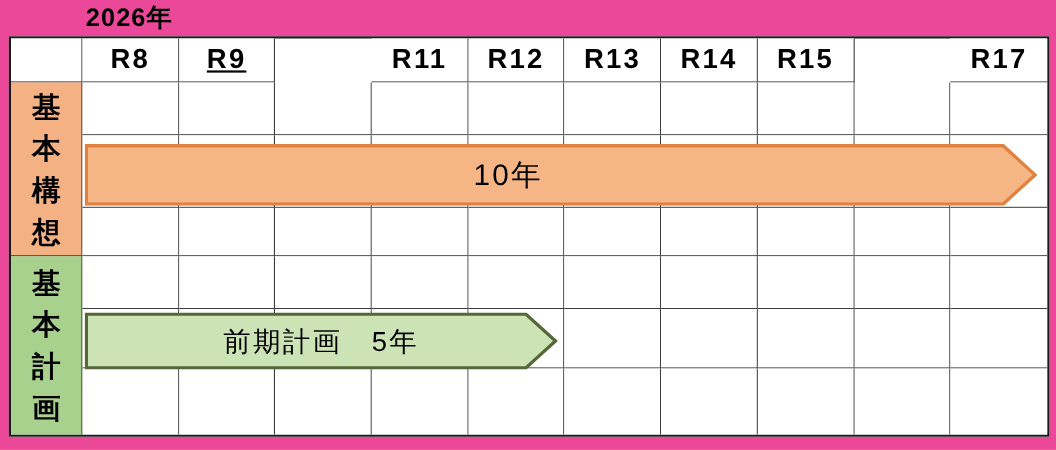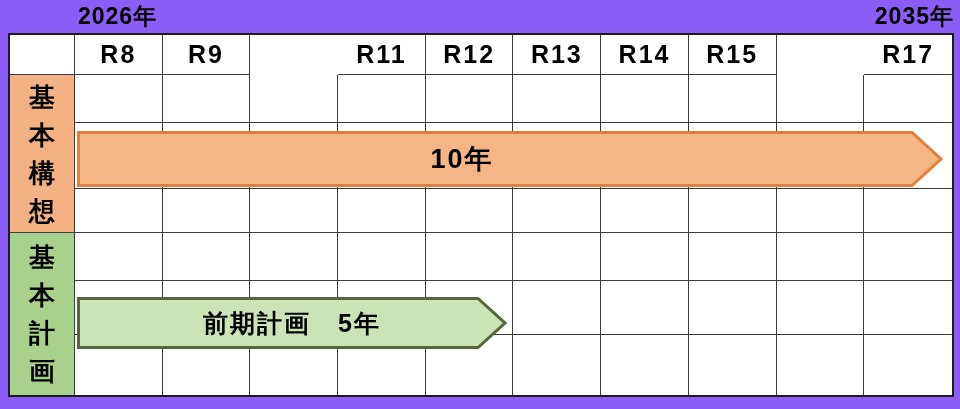--- a/index.html
+++ b/index.html
@@ -1,18 +1,18 @@
 <!DOCTYPE html>
 <html><head>
 <meta charset="utf-8">
 <style>
   * { margin:0; padding:0; box-sizing:content-box; }
   body { background:#ffffff; }
   .canvas {
-    position:relative; width:960px; height:409px; background:#8b5cf6;
+    position:relative; width:960px; height:409px; background:#ec4899;
     font-family:"Liberation Sans","DejaVu Sans",sans-serif; color:#000;
     overflow:hidden;
   }
   .year {
     position:absolute; top:1px; font-size:23px; font-weight:700; letter-spacing:1px;
   }
   .year.start { left:78px; }
   .year.end   { right:6px; }
   .grid {
     position:absolute; left:8px; top:33px; width:942px; height:360px;
@@ -29,39 +29,38 @@
     font-size:25px; font-weight:700; letter-spacing:2px;
   }
   .lab {
     display:flex; flex-direction:column; align-items:center; justify-content:center;
     font-size:26px; font-weight:700; line-height:38px;
   }
   .arrow { position:absolute; }
   .arrow svg { display:block; width:100%; height:100%; }
   .arrow-label {
     position:absolute; inset:0; display:flex; align-items:center; justify-content:center;
-    font-weight:700; letter-spacing:2px; white-space:pre;
+    font-weight:400; letter-spacing:2px; white-space:pre;
   }
   #arrow-concept { left:77px;  top:131px; width:866px; height:56px; font-size:27px; }
-  #arrow-early   { left:77px;  top:284px; width:430px; height:52px; font-size:25px;margin-top:13px; }
+  #arrow-early   { left:77px;  top:284px; width:430px; height:52px; font-size:25px; }
   #arrow-late    { left:518px; top:284px; width:424px; height:52px; font-size:25px; }
   #arrow-concept .arrow-label { transform:translateX(-48px); }
 </style>
 </head>
 <body>
 
 <div class="canvas">
 
   <div class="year start">2026年</div>
-  <div class="year end">2035年</div>
 
   <div class="grid" id="grid">
       <div class="cell " style="grid-area: 1 / 1;"></div>
       <div class="cell hdr" style="grid-area: 1 / 2;">R8</div>
-      <div class="cell hdr" style="grid-area: 1 / 3;">R9</div>
+      <div class="cell hdr" style="grid-area: 1 / 3; text-decoration: underline;">R9</div>
       <div class="cell hdr" style="grid-area: 1 / 5;">R11</div>
       <div class="cell hdr" style="grid-area: 1 / 6;">R12</div>
       <div class="cell hdr" style="grid-area: 1 / 7;">R13</div>
       <div class="cell hdr" style="grid-area: 1 / 8;">R14</div>
       <div class="cell hdr" style="grid-area: 1 / 9;">R15</div>
       <div class="cell hdr lastcol" style="grid-area: 1 / 11;">R17</div>
       <div class="cell lab" style="grid-area: 2 / 1 / span 3; background: rgb(244, 177, 131);">
         <span>基</span>
         <span>本</span>
         <span>構</span>

